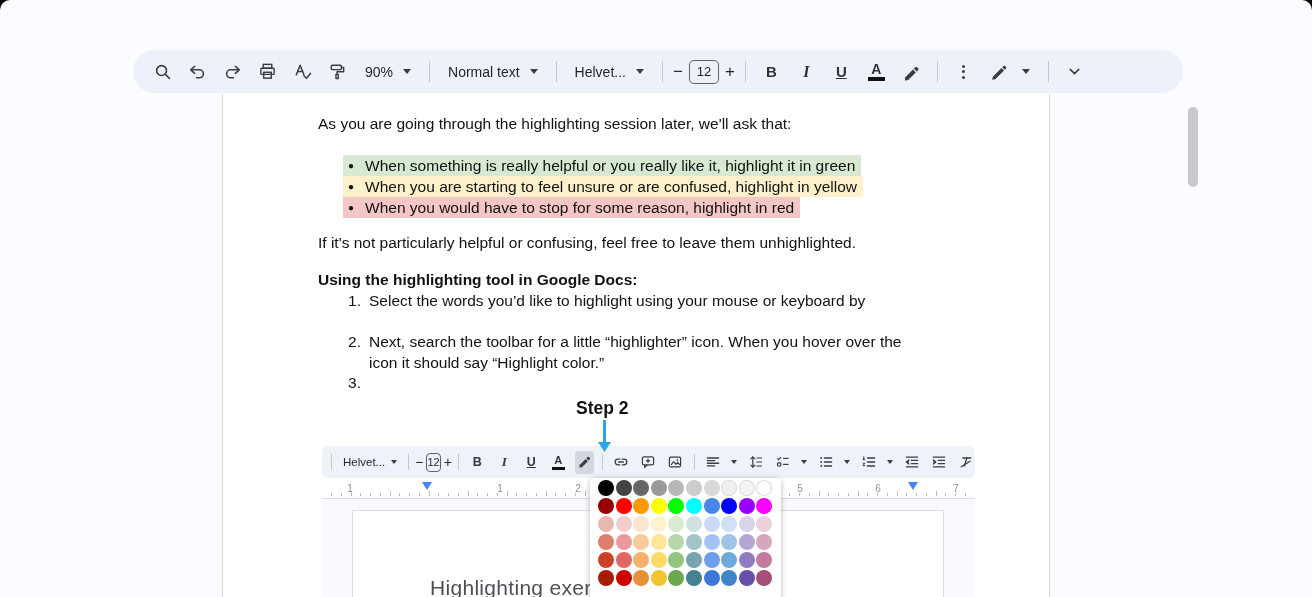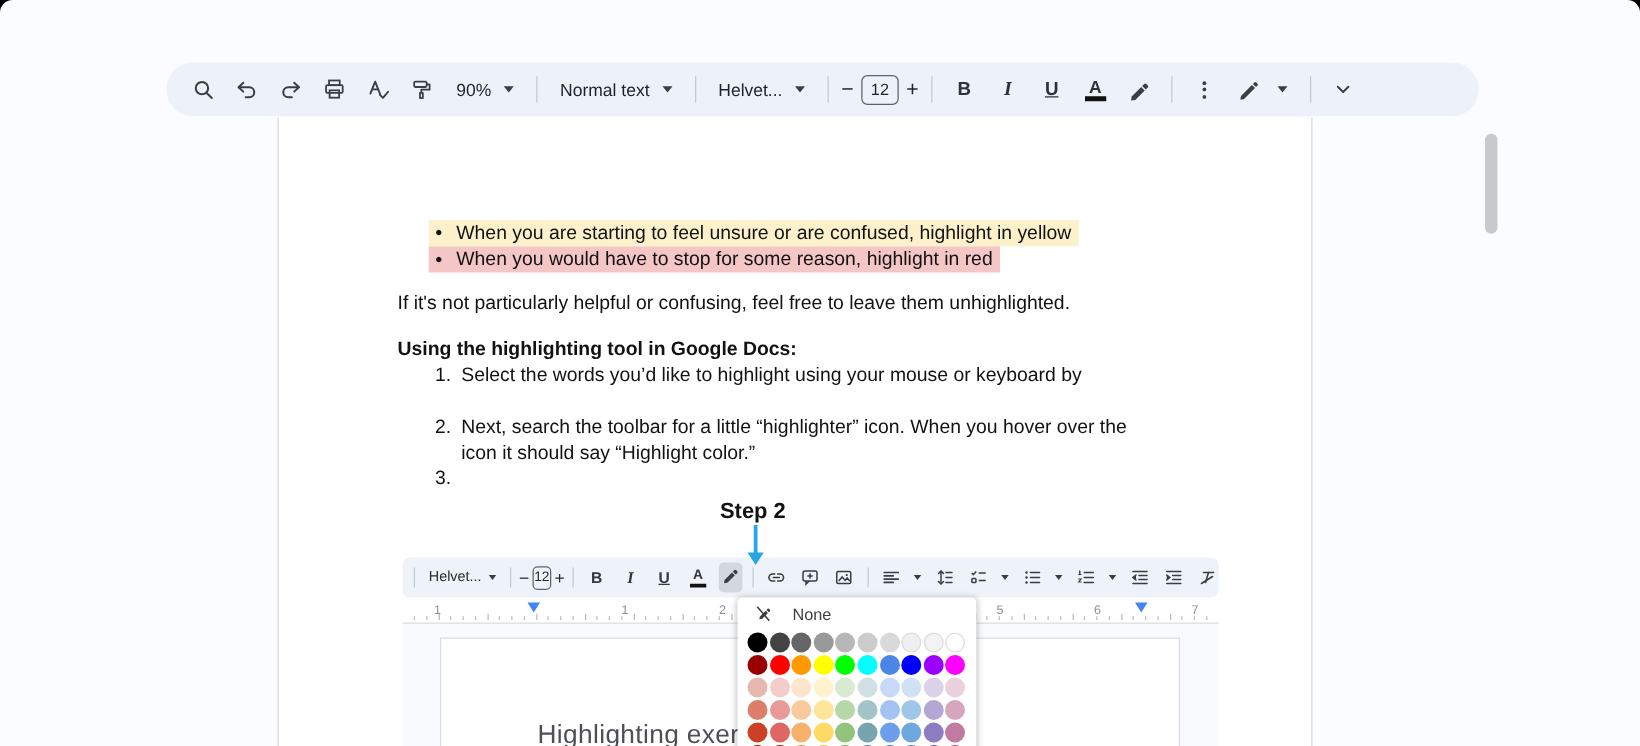--- a/index.html
+++ b/index.html
@@ -182,21 +182,25 @@
     <span class="caret"></span>
     <span class="tdiv"></span>
     <div class="tb">
       <svg width="17" height="17" viewBox="0 0 20 20" fill="none" stroke="#3a3d42" stroke-width="1.8" stroke-linecap="round" stroke-linejoin="round">
           <path d="M5 7.5 L10 12.5 L15 7.5"></path>
         </svg>
     </div>
   </div>
 
   <div class="doc">
-
+    <div class="abs" style="left:318px; top:115px;">As you are going through the highlighting session later, we'll ask that:</div>
+
+    <div class="abs" style="left:343px; top:155px;">
+      <span class="hlrow" style="display: inline-block; background: rgb(216, 233, 210);"><span class="bullet">●</span><span>When something is really helpful or you really like it, highlight it in green</span></span>
+    </div>
     <div class="abs" style="left:343px; top:197px;">
       <span class="hlrow" style="display: inline-block; background: rgb(244, 198, 198);"><span class="bullet">●</span><span>When you would have to stop for some reason, highlight in red</span></span>
     </div>
     <div class="abs" style="left:343px; top:176px;">
       <span class="hlrow" style="display: inline-block; background: rgb(252, 241, 203);"><span class="bullet">●</span><span>When you are starting to feel unsure or are confused, highlight in yellow</span></span>
     </div>
 
     <div class="abs" style="left:318px; top:271px; font-weight:700;">Using the highlighting tool in Google Docs:</div>
     <div class="abs" style="left:318px; top:234px;">If it's not particularly helpful or confusing, feel free to leave them unhighlighted.</div>
 
@@ -423,28 +427,20 @@
         </div>
       <span class="rmarker" style="left:105px;"></span>
       <span class="rmarker" style="left:591px;"></span>
     </div>
 
     <div class="emb-below"></div>
     <div class="emb-page"></div>
     <div class="emb-title">Highlighting exerci</div>
 
     <div class="palette">
-      <div class="none-row">
-        <svg width="16" height="16" viewBox="0 0 20 20">
-            <path d="M6 13 L12 7 l2.2 2.2 -6 6 -2.6 .3 Z" fill="#3a3d42"></path>
-            <path d="M12.7 6.3 l1.2-1.2 a1 1 0 0 1 1.4 0 l.9.9 a1 1 0 0 1 0 1.4 l-1.2 1.2 Z" fill="#3a3d42"></path>
-            <line x1="3.5" y1="3" x2="15.5" y2="17" stroke="#3a3d42" stroke-width="1.6"></line>
-          </svg>
-        <span class="none-label">None</span>
-      </div>
       <div class="swrows" id="palette-rows">
           <div class="swrow">
             <span class="swatch" title="#000000" style="background: rgb(0, 0, 0);"></span>
             <span class="swatch" title="#434343" style="background: rgb(67, 67, 67);"></span>
             <span class="swatch" title="#666666" style="background: rgb(102, 102, 102);"></span>
             <span class="swatch" title="#999999" style="background: rgb(153, 153, 153);"></span>
             <span class="swatch" title="#b7b7b7" style="background: rgb(183, 183, 183);"></span>
             <span class="swatch" title="#cccccc" style="background: rgb(204, 204, 204);"></span>
             <span class="swatch" title="#d9d9d9" style="background: rgb(217, 217, 217);"></span>
             <span class="swatch ring" title="#efefef" style="background: rgb(239, 239, 239);"></span>

